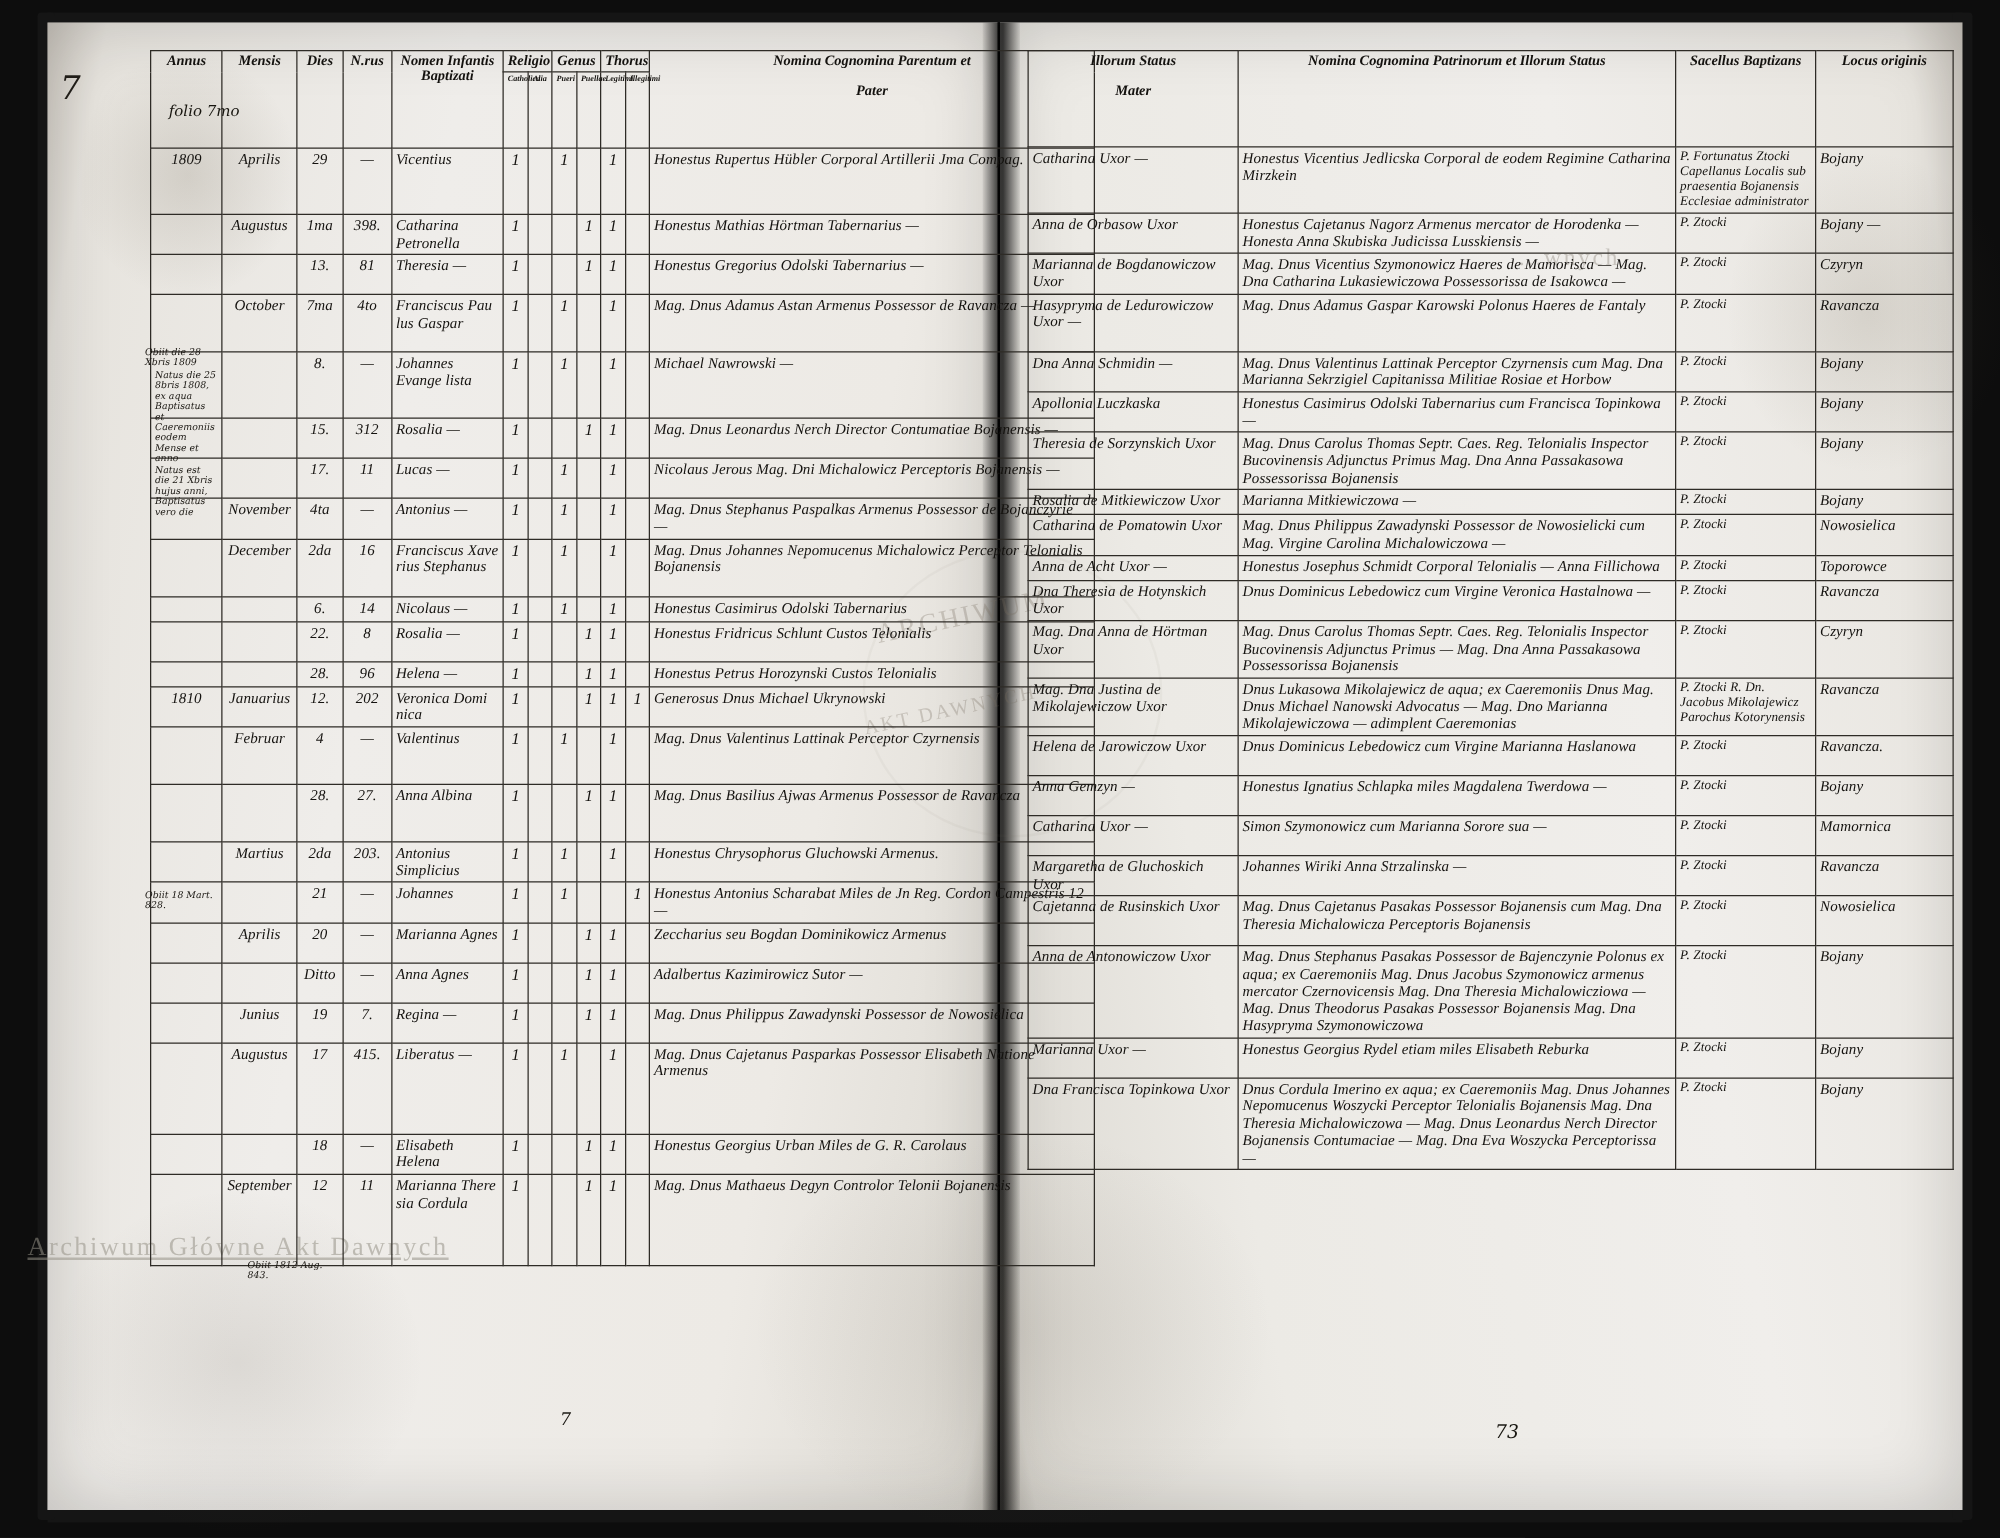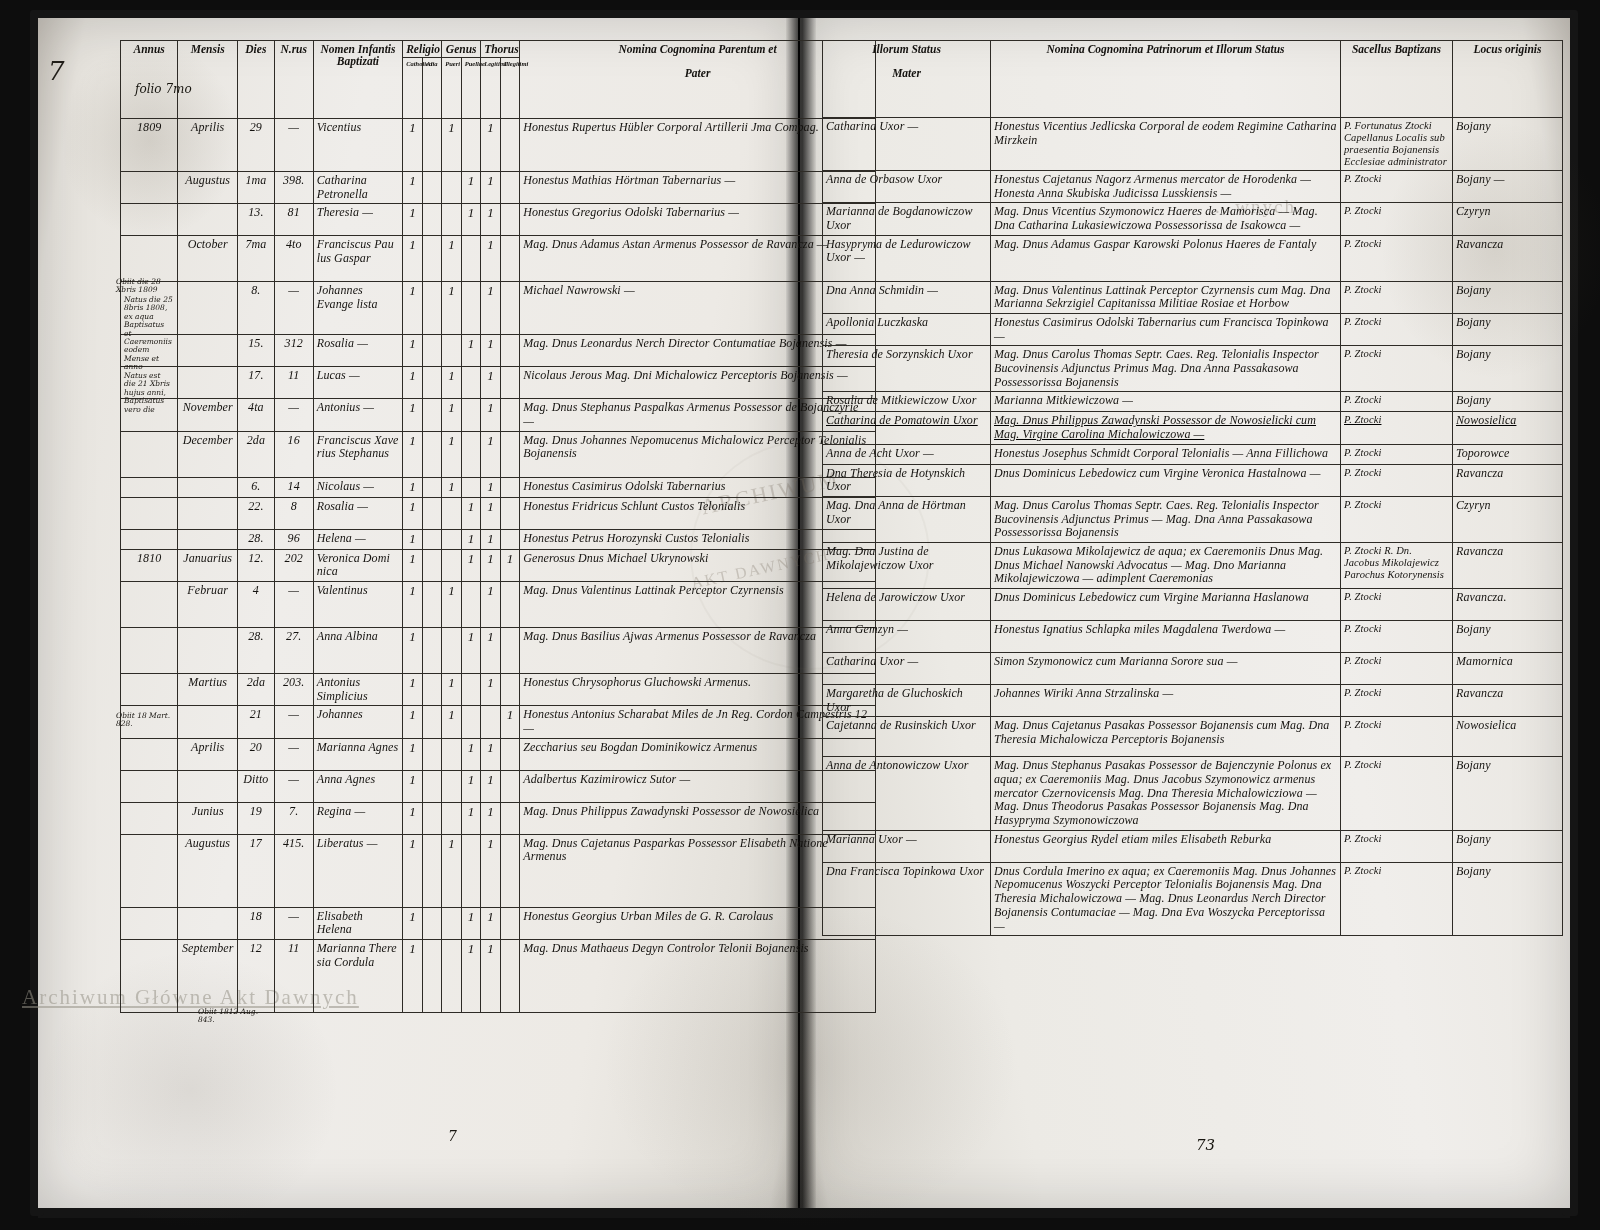--- a/index.html
+++ b/index.html
@@ -522,21 +522,21 @@
           <td class="cell hw">Mag. Dnus Carolus Thomas Septr. Caes. Reg. Telonialis Inspector Bucovinensis Adjunctus Primus Mag. Dna Anna Passakasowa Possessorissa Bojanensis</td>
           <td class="cell hw hw-s">P. Ztocki</td>
           <td class="cell hw">Bojany</td>
         </tr>
         <tr style="height: 20px;">
           <td class="cell hw">Rosalia de Mitkiewiczow Uxor</td>
           <td class="cell hw">Marianna Mitkiewiczowa —</td>
           <td class="cell hw hw-s">P. Ztocki</td>
           <td class="cell hw">Bojany</td>
         </tr>
-        <tr style="height: 32px; text-decoration: underline;">
+        <tr style="height: 32px;">
           <td class="cell hw">Catharina de Pomatowin Uxor</td>
           <td class="cell hw">Mag. Dnus Philippus Zawadynski Possessor de Nowosielicki cum Mag. Virgine Carolina Michalowiczowa —</td>
           <td class="cell hw hw-s">P. Ztocki</td>
           <td class="cell hw">Nowosielica</td>
         </tr>
         <tr style="height: 20px;">
           <td class="cell hw">Anna de Acht Uxor —</td>
           <td class="cell hw">Honestus Josephus Schmidt Corporal Telonialis — Anna Fillichowa</td>
           <td class="cell hw hw-s">P. Ztocki</td>
           <td class="cell hw">Toporowce</td>

